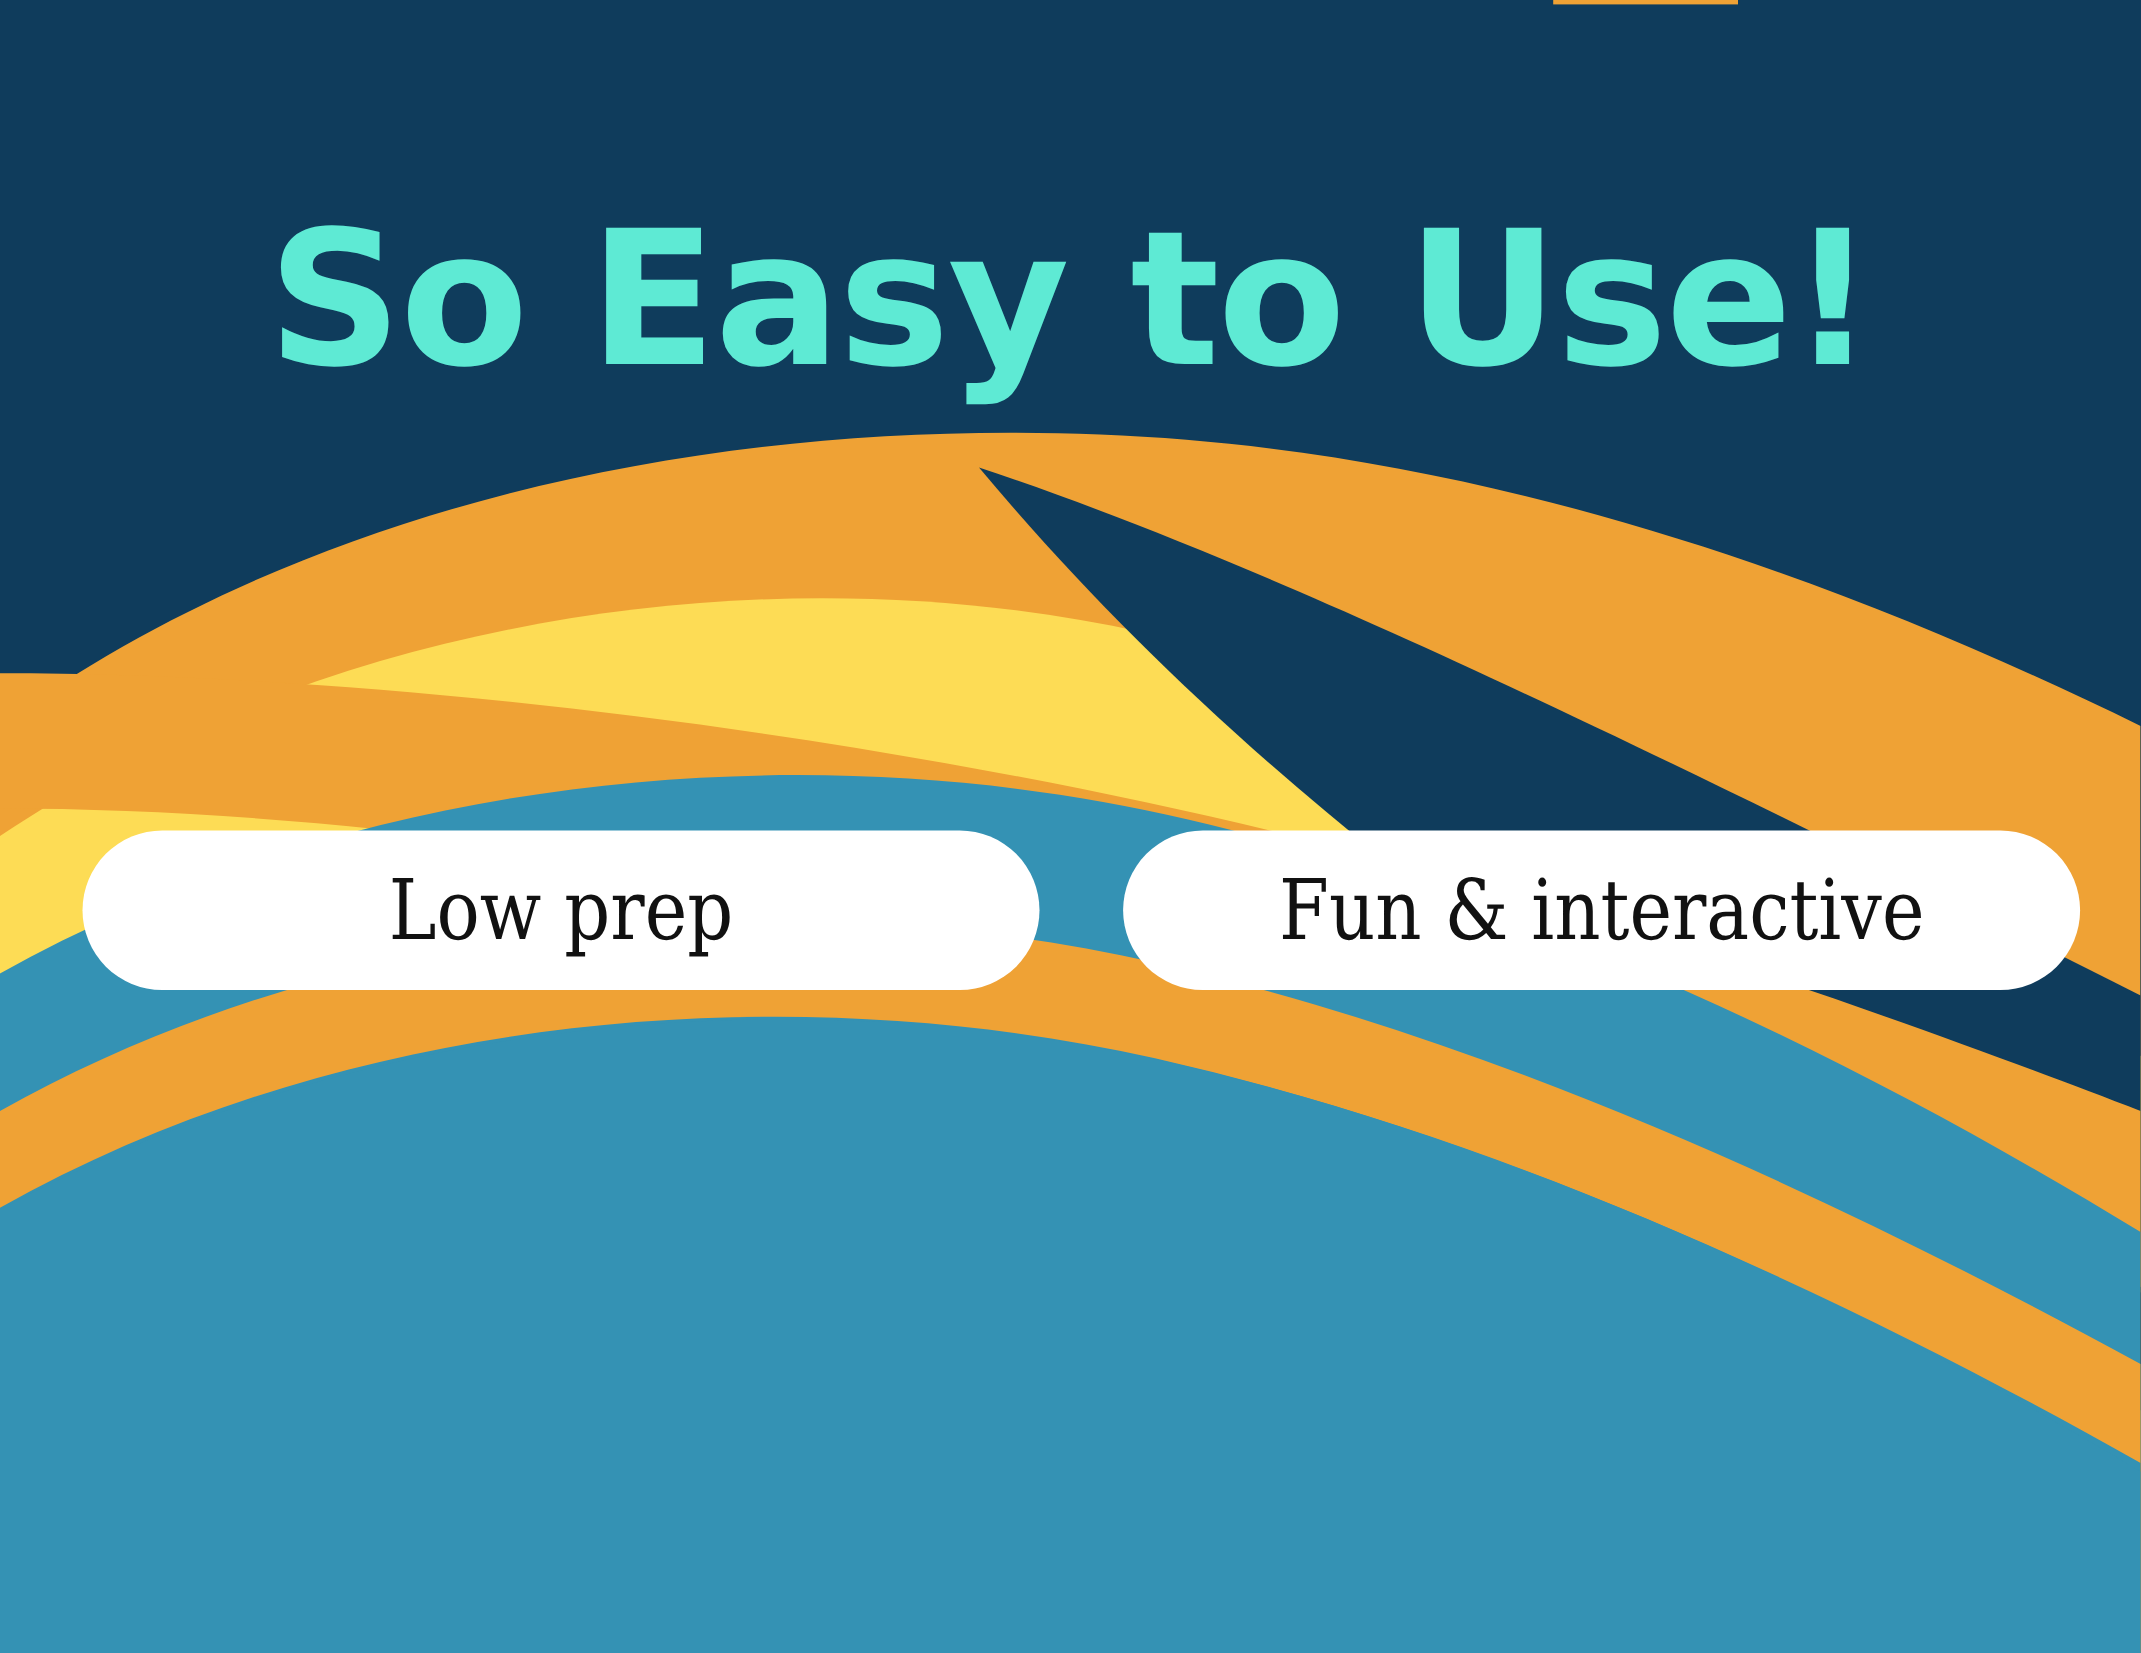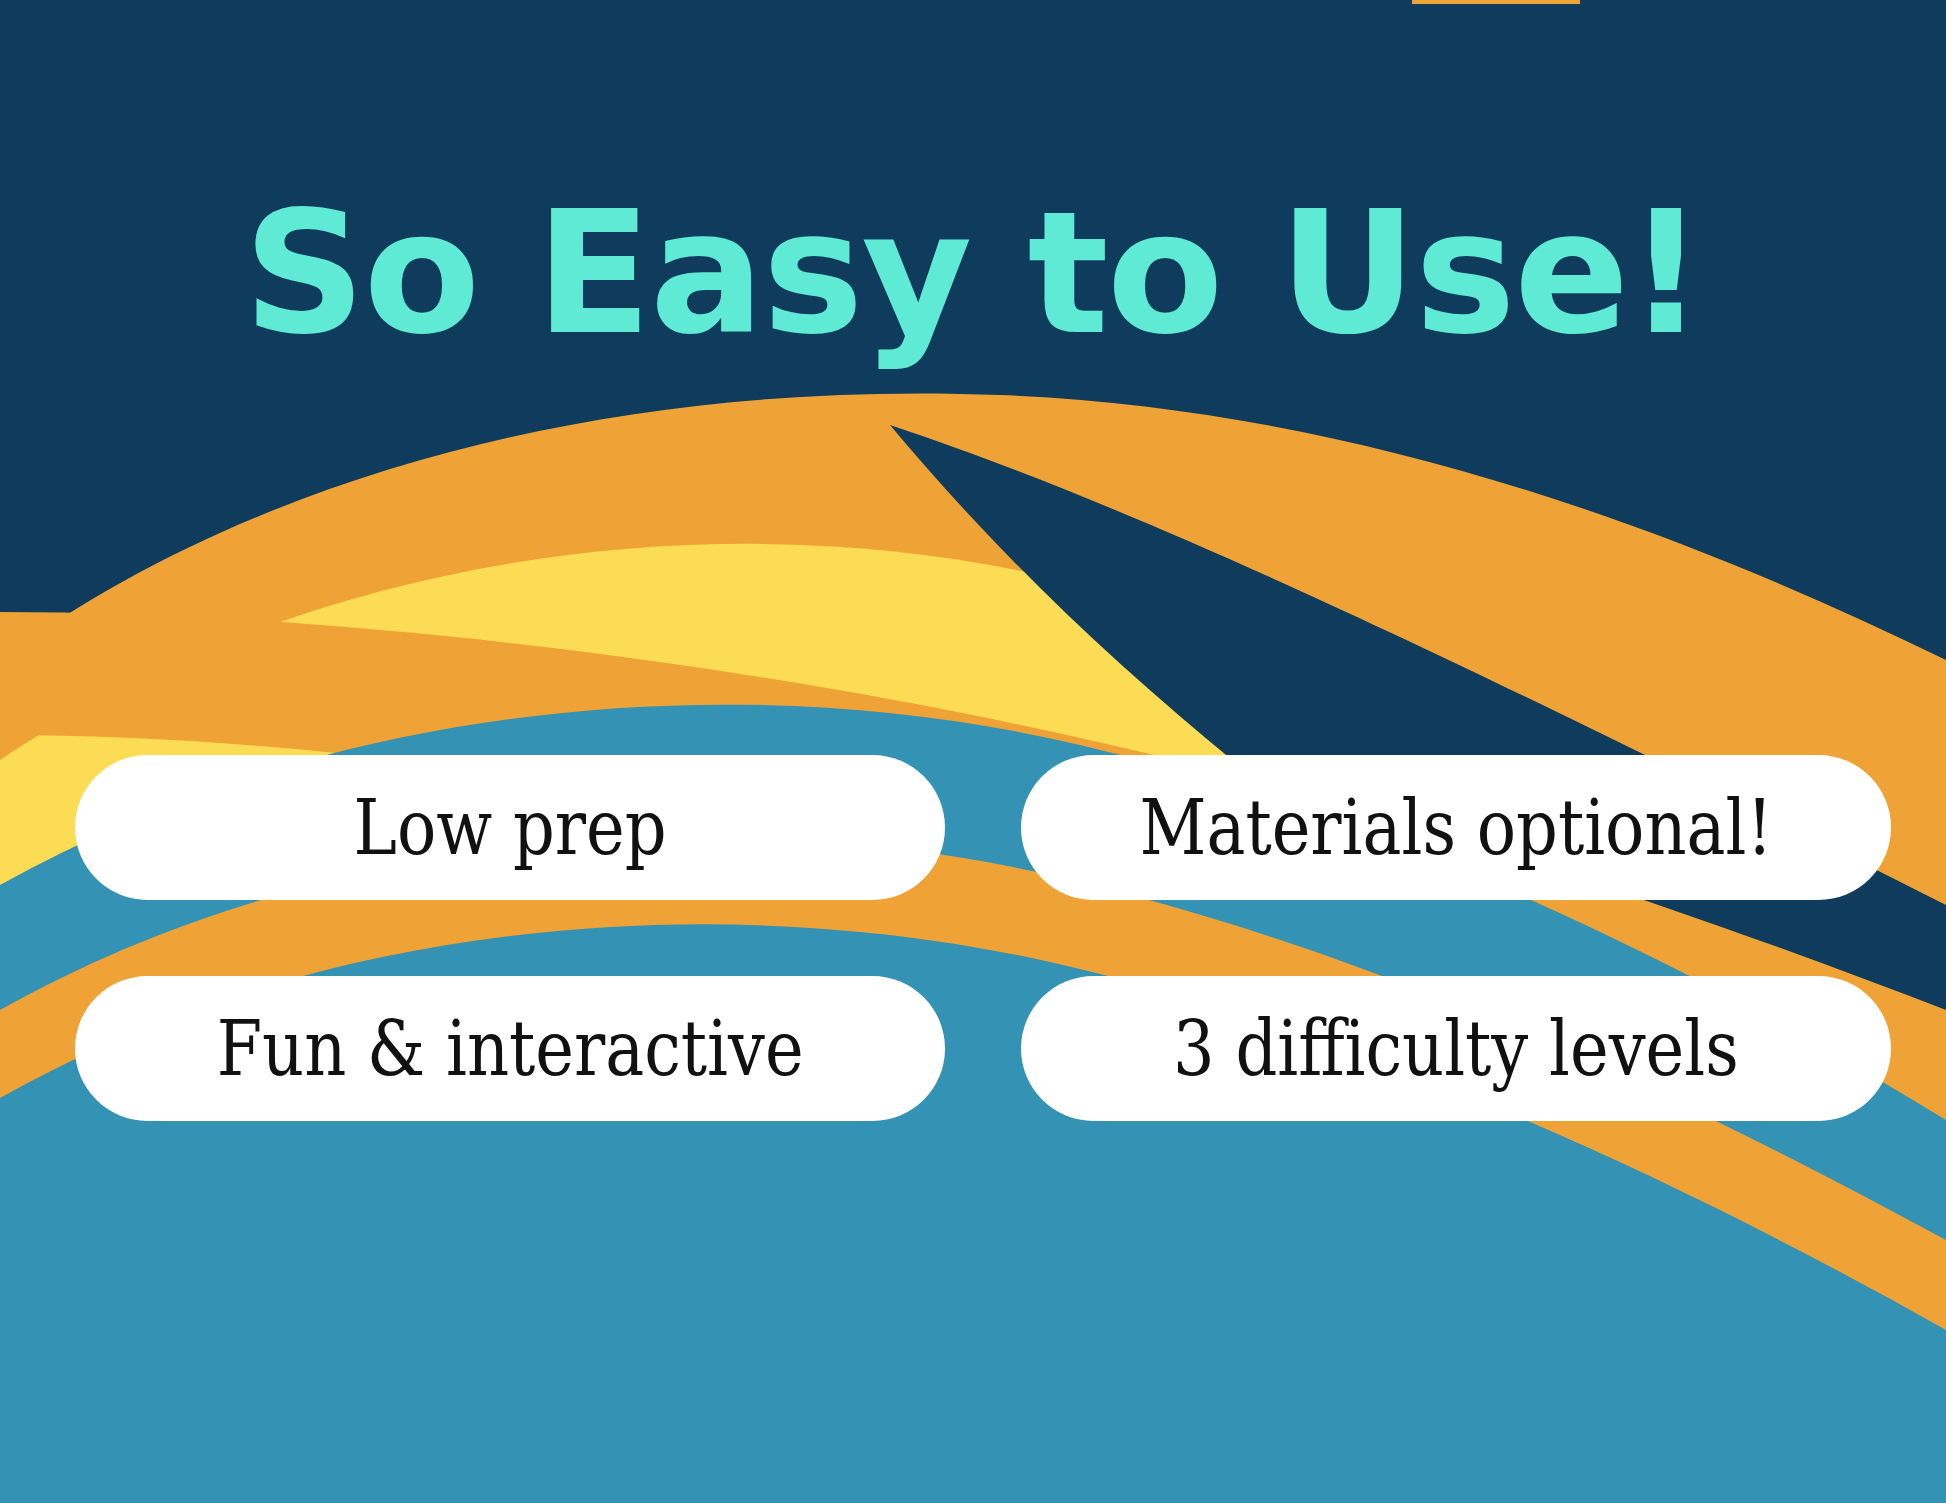--- a/index.html
+++ b/index.html
@@ -125,27 +125,21 @@
 
   <h1 id="title">So Easy to Use!</h1>
 
   <div id="pill-grid">
 
     <div class="pill">
       <span class="pill-label">Low prep</span>
     </div>
 
 
-    <div class="pill">
-      <span class="pill-label">Materials optional!</span>
-    </div>
 
 
     <div class="pill">
       <span class="pill-label">Fun &amp; interactive</span>
     </div>
 
-    <div class="pill">
-      <span class="pill-label">3 difficulty levels</span>
-    </div>
 
   </div>
 </div>
 
 </body></html>

